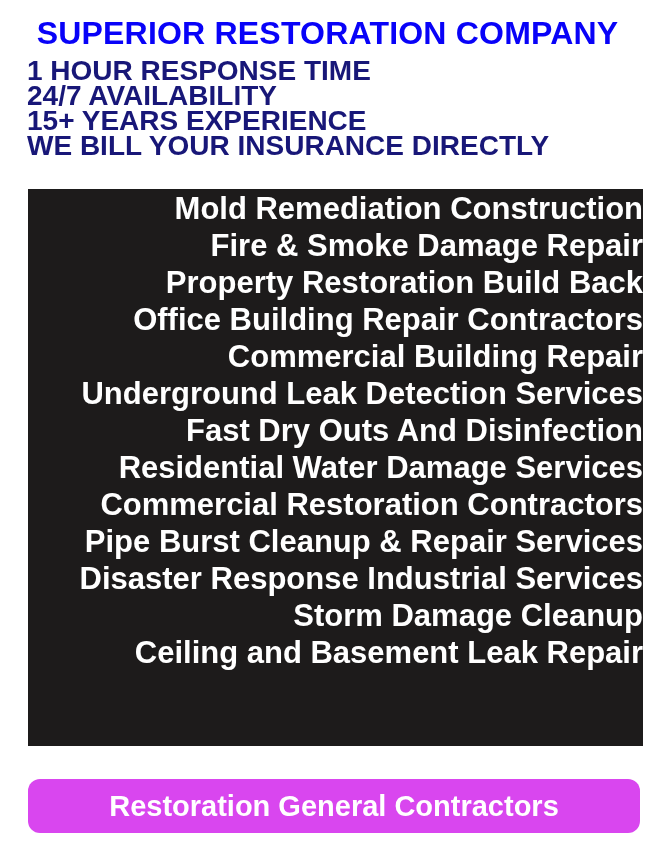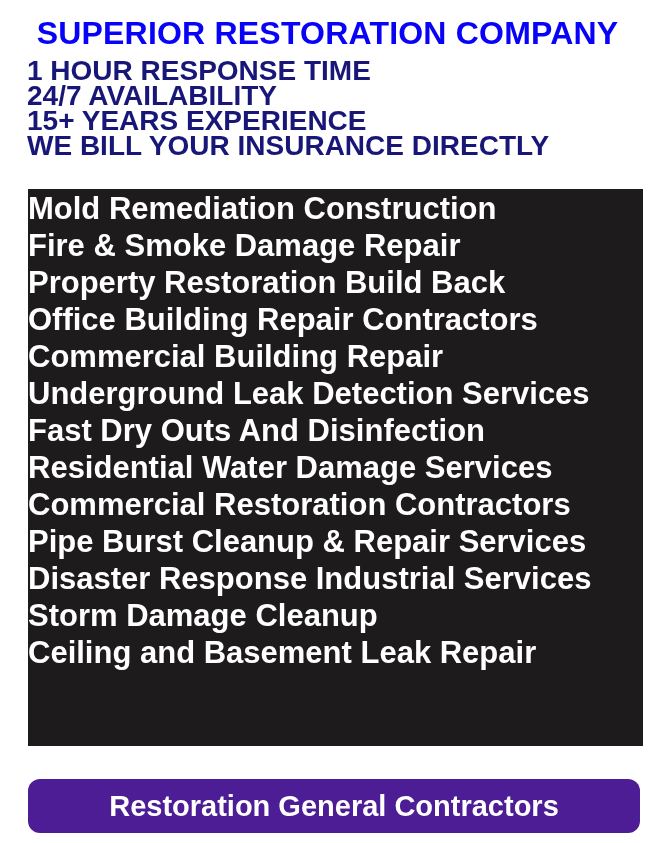--- a/index.html
+++ b/index.html
@@ -32,34 +32,34 @@
     font-size: 28px;
     line-height: 25px;
     white-space: nowrap;
   }
   .services-panel {
     margin: 31px 0 0 28px;
     width: 615px;
     height: 557px;
     background: #1d1b1b;
     color: #ffffff;
-    text-align: left;
+    text-align: right;
     padding-top: 1px;
     box-sizing: border-box;
   }
   .service-item {
     font-size: 31px;
     line-height: 37px;
     white-space: nowrap;
   }
   .cta-button {
     margin: 33px 0 0 28px;
     width: 612px;
     height: 54px;
-    background: #4c1d95;
+    background: #d946ef;
     border: none;
     border-radius: 12px;
     color: #ffffff;
     font-family: "Liberation Sans", sans-serif;
     font-weight: bold;
     font-size: 29px;
     line-height: 54px;
     text-align: center;
     display: block;
     cursor: pointer;

